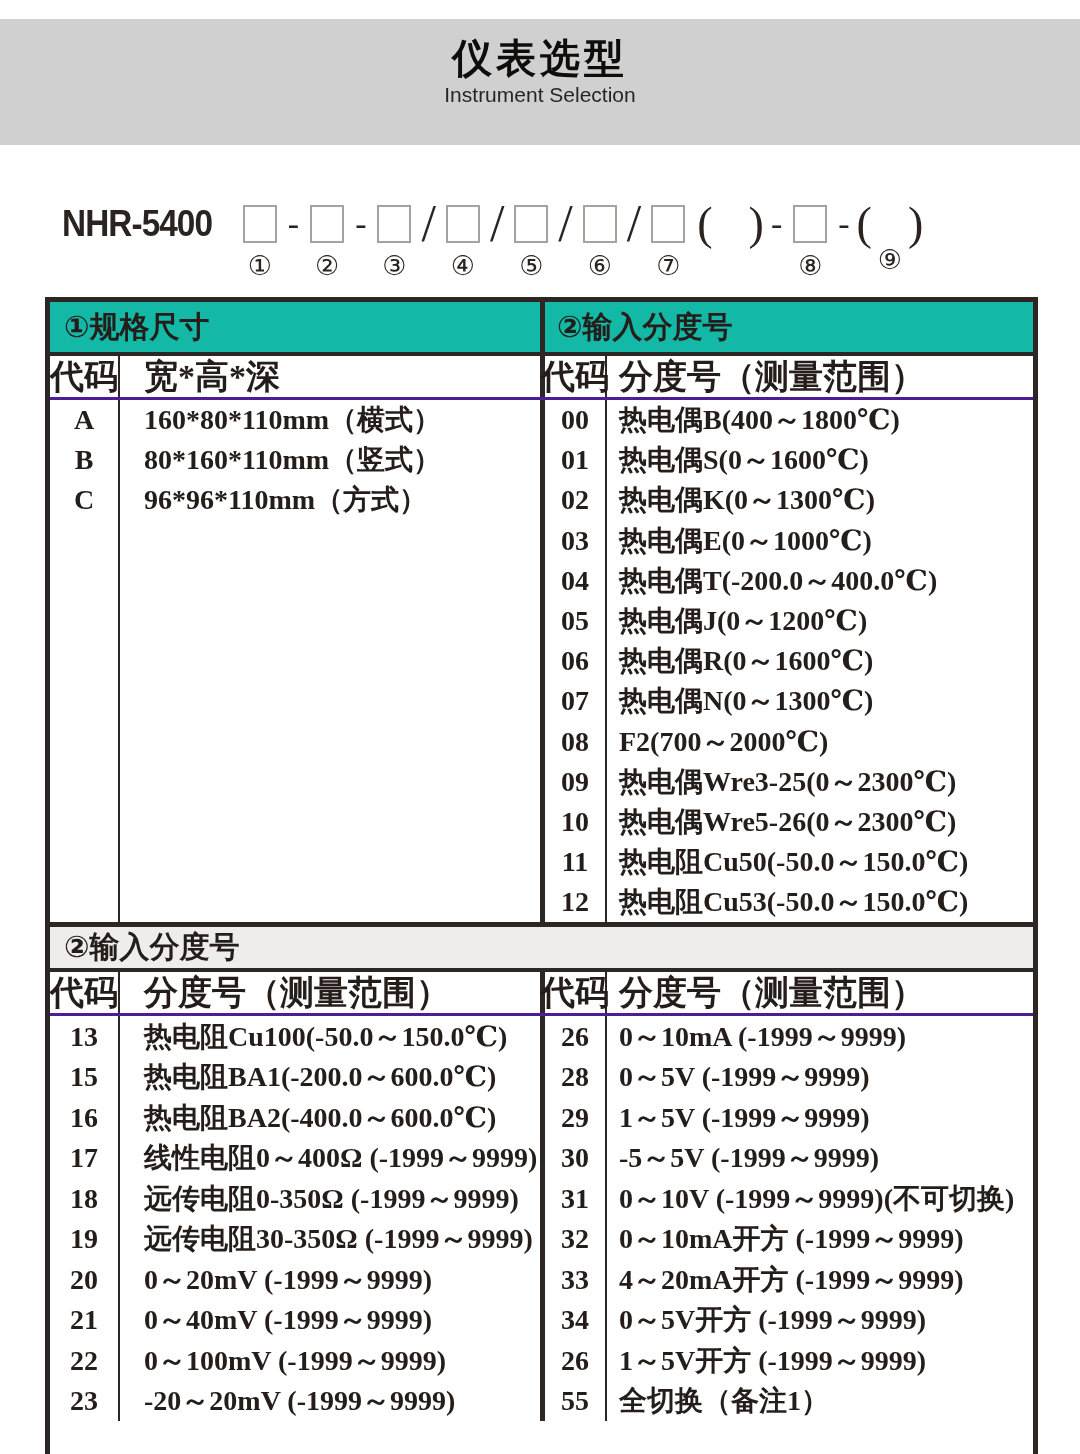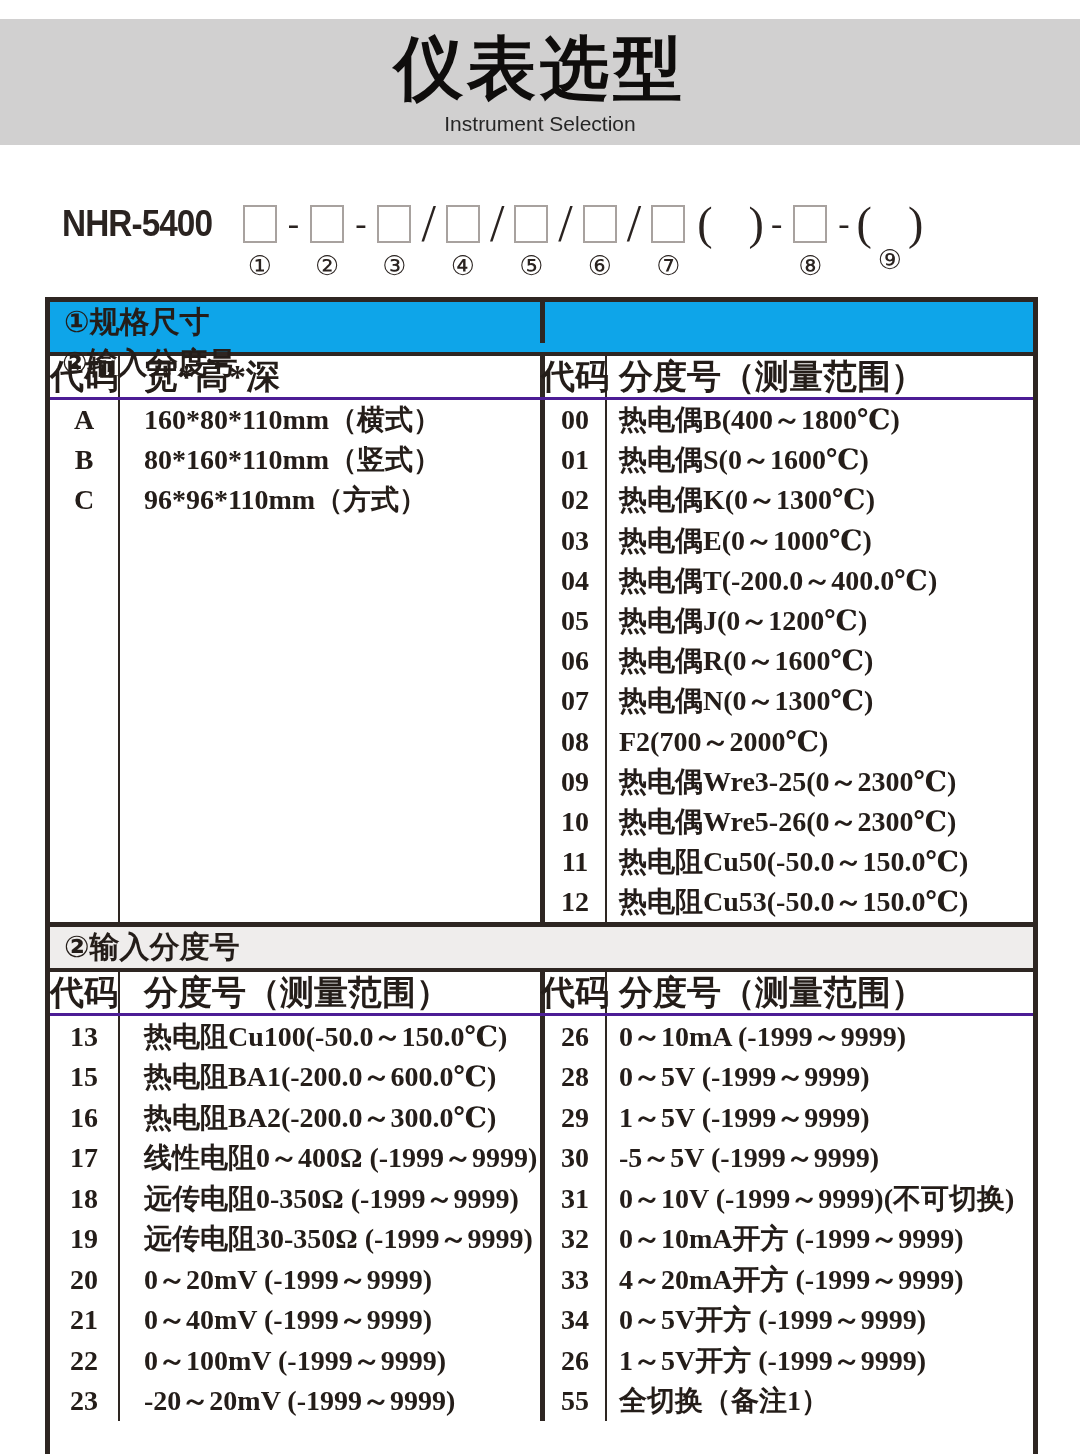--- a/index.html
+++ b/index.html
@@ -7,23 +7,23 @@
     position:relative;width:1080px;height:1454px;background:#ffffff;
     overflow:hidden;color:#241d19;
     font-family:"Liberation Serif","DejaVu Serif",serif;
   }
   
   .banner{
     position:absolute;top:19px;left:0;width:100%;height:126px;
     background:#d1d0d0;text-align:center;
   }
   .title-cn{
-    margin-top:4px;
+    margin-top:12px;
     font-family:"Liberation Sans","DejaVu Sans",sans-serif;
-    font-weight:700;font-size:69px;letter-spacing:4px;color:#0f0d0c;text-align:center;
+    font-weight:700;font-size:40px;letter-spacing:4px;color:#0f0d0c;text-align:center;
   }
   .title-en{
     font-family:"Liberation Sans","DejaVu Sans",sans-serif;
     font-weight:400;font-size:21px;color:#262626;margin-top:-3px;
   }
   
   .model-row{
     position:absolute;top:199px;left:62px;height:50px;
     display:flex;align-items:center;color:#2a2320;white-space:nowrap;
   }
@@ -50,22 +50,22 @@
   }
   
   .tables{
     position:absolute;top:297px;left:45px;width:993px;height:1157px;
     box-sizing:border-box;border:5px solid #2e2622;border-bottom:none;
     font-weight:700;
   }
   .trow{display:flex;align-items:stretch;}
   .cell{box-sizing:border-box;display:flex;align-items:center;white-space:nowrap;}
   .titlerow{
-    height:50px;background:#0ea5e9;border-bottom:4px solid #2e2622;
-    font-family:"Liberation Sans","DejaVu Sans",sans-serif;font-size:30px;flex-direction:column;
+    height:50px;background:#14b8a6;border-bottom:4px solid #2e2622;
+    font-family:"Liberation Sans","DejaVu Sans",sans-serif;font-size:30px;
   }
   .titlerow .tleft{width:495px;border-right:5px solid #2e2622;padding-left:14px;}
   .titlerow .tright{flex:1;padding-left:12px;}
   .headrow{height:41px;border-bottom:3px solid #4c1d95;font-size:34px;}
   .ccode {width:70px; justify-content:center;border-right:2px solid #2e2622;}
   .ctext {width:425px;padding-left:24px;border-right:5px solid #2e2622;}
   .ccode2{width:62px; justify-content:center;border-right:2px solid #2e2622;}
   .ctext2{flex:1;padding-left:12px;}
   .tbody .trow{font-size:28px;}
   .t1 .trow{height:40.2px;}
@@ -248,21 +248,21 @@
           <div class="cell ctext2">0～10mA (-1999～9999)</div>
         </div>
         <div class="trow drow">
           <div class="cell ccode">15</div>
           <div class="cell ctext">热电阻BA1(-200.0～600.0℃)</div>
           <div class="cell ccode2">28</div>
           <div class="cell ctext2">0～5V (-1999～9999)</div>
         </div>
         <div class="trow drow">
           <div class="cell ccode">16</div>
-          <div class="cell ctext">热电阻BA2(-200.0～300.0℃)</div>
+          <div class="cell ctext">热电阻BA2(-400.0～600.0℃)</div>
           <div class="cell ccode2">29</div>
           <div class="cell ctext2">1～5V (-1999～9999)</div>
         </div>
         <div class="trow drow">
           <div class="cell ccode">17</div>
           <div class="cell ctext">线性电阻0～400Ω (-1999～9999)</div>
           <div class="cell ccode2">30</div>
           <div class="cell ctext2">-5～5V (-1999～9999)</div>
         </div>
         <div class="trow drow">

